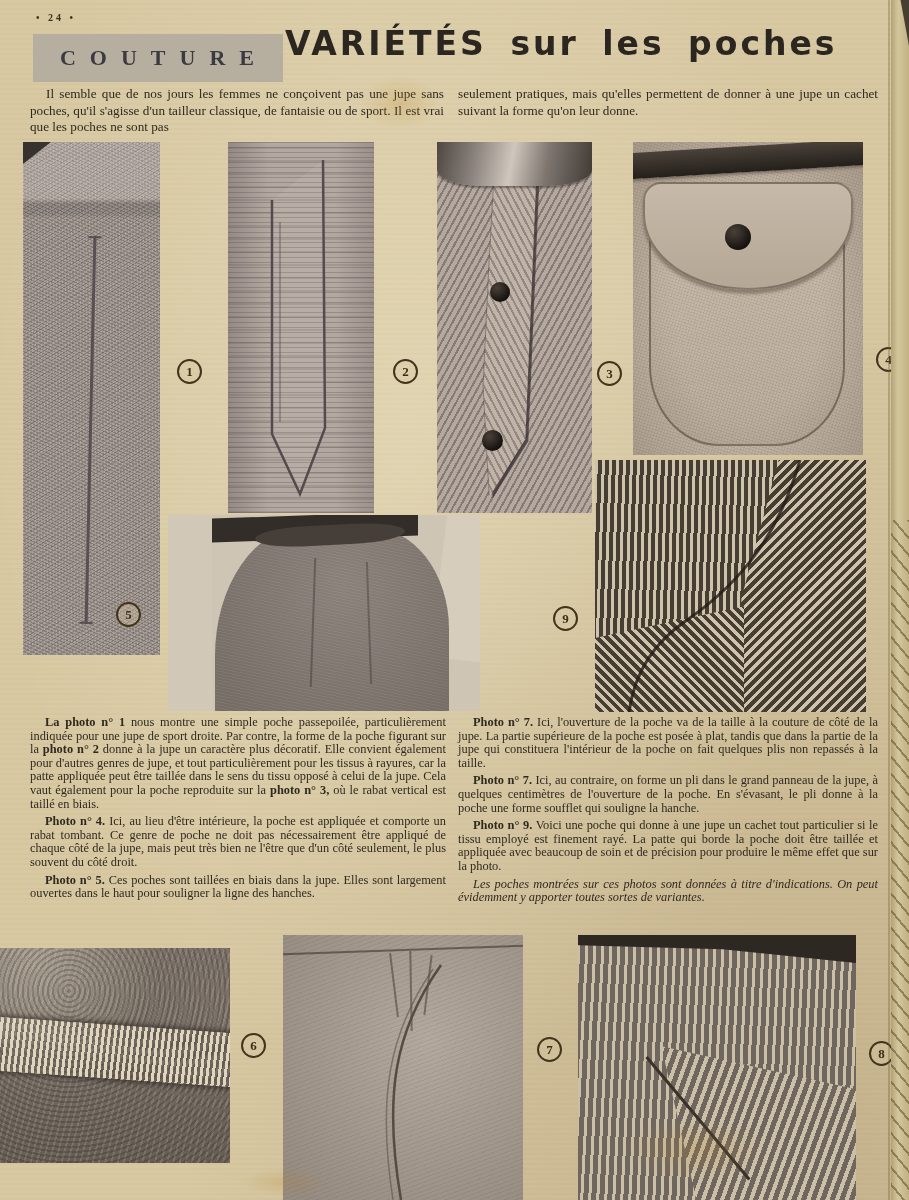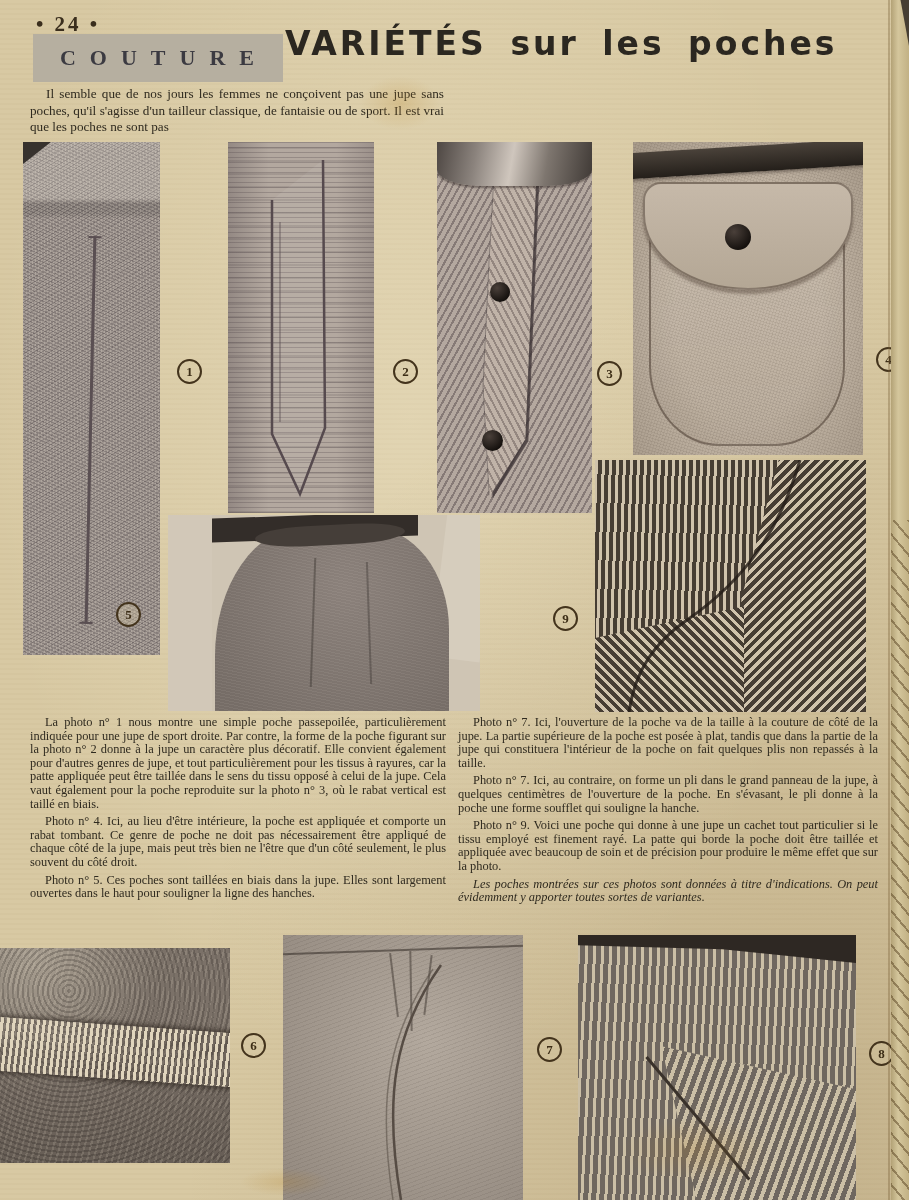--- a/index.html
+++ b/index.html
@@ -5,36 +5,36 @@
   html,body{margin:0;padding:0;}
   #page{position:relative;width:909px;height:1200px;overflow:hidden;
     font-family:"Liberation Serif", serif;color:#2f2a1f;
     background:
       radial-gradient(ellipse at 45% 35%, rgba(255,248,225,.25), transparent 60%),
       radial-gradient(ellipse at 90% 95%, rgba(110,80,40,.18), transparent 55%),
       repeating-linear-gradient(0deg, rgba(120,90,40,.03) 0 2px, transparent 2px 5px),
       #d8c9a3;}
   .abs{position:absolute;}
   
-  .pagenum{left:36px;top:12px;font-size:21px;font-weight:bold;letter-spacing:3px;color:#3a2e1d;}
+  .pagenum{left:36px;top:12px;font-size:10px;font-weight:bold;letter-spacing:3px;color:#3a2e1d;}
   .kicker-box{left:33px;top:34px;width:250px;height:48px;background:#b6afa0;
     display:flex;align-items:center;justify-content:center;}
   .kicker-box span{font-size:22px;font-weight:bold;letter-spacing:14px;color:#3b3a41;padding-left:12px;}
   .main-title{left:285px;top:24px;width:600px;font-family:"DejaVu Sans", sans-serif;
     font-weight:bold;font-size:33px;letter-spacing:3px;word-spacing:9px;color:#2b2720;white-space:nowrap;}
   .intro{font-size:13.2px;line-height:1.26;text-align:justify;}
   .intro-left{left:30px;top:86px;width:414px;text-indent:16px;}
   .intro-right{left:458px;top:86px;width:420px;}
   
   .col{font-size:12.4px;line-height:13.6px;text-align:justify;}
   .col-left{left:30px;top:716px;width:416px;}
   .col-right{left:458px;top:716px;width:420px;}
   .col p{margin:0 0 4px 0;text-indent:15px;}
   .col p.noindent{text-indent:0;}
-  .bold{font-weight:normal;}
+  .bold{font-weight:bold;}
   .ital{font-style:italic;}
   
   .badge{width:21px;height:21px;border:2px solid #43331c;border-radius:50%;
     display:flex;align-items:center;justify-content:center;
     font-size:13px;font-weight:bold;color:#3c2d16;background:rgba(216,201,163,.35);}
   .b1{left:177px;top:359px;} .b2{left:393px;top:359px;} .b3{left:597px;top:361px;}
   .b4{left:876px;top:347px;} .b5{left:116px;top:602px;} .b9{left:553px;top:606px;}
   .b6{left:241px;top:1033px;} .b7{left:537px;top:1037px;} .b8{left:869px;top:1041px;}
   
   .photo{position:absolute;overflow:hidden;}
@@ -134,20 +134,21 @@
 
 <div id="page">
 
   <div class="abs pagenum">• 24 •</div>
   <div class="abs kicker-box">
     <span>COUTURE</span>
   </div>
   <div class="abs main-title">VARIÉTÉS sur les poches</div>
 
   <div class="abs intro intro-left">Il semble que de nos jours les femmes ne conçoivent pas une jupe sans poches, qu'il s'agisse d'un tailleur classique, de fantaisie ou de sport. Il est vrai que les poches ne sont pas</div>
+  <div class="abs intro intro-right">seulement pratiques, mais qu'elles permettent de donner à une jupe un cachet suivant la forme qu'on leur donne.</div>
 
   <div id="p1" class="photo">
     <div class="abs p1-corner"></div>
     <div class="abs p1-welt"></div>
   </div>
 
   <div id="p2" class="photo">
     <svg width="146" height="371" viewBox="0 0 146 371">
       <path d="M44 58 L44 292 L72 352 L97 286 L95 18" fill="rgba(255,255,255,0.06)" stroke="#564a4e" stroke-width="2.5"></path>
       <path d="M52 80 L52 280" stroke="rgba(86,74,78,.5)" stroke-width="1.5" fill="none"></path>

